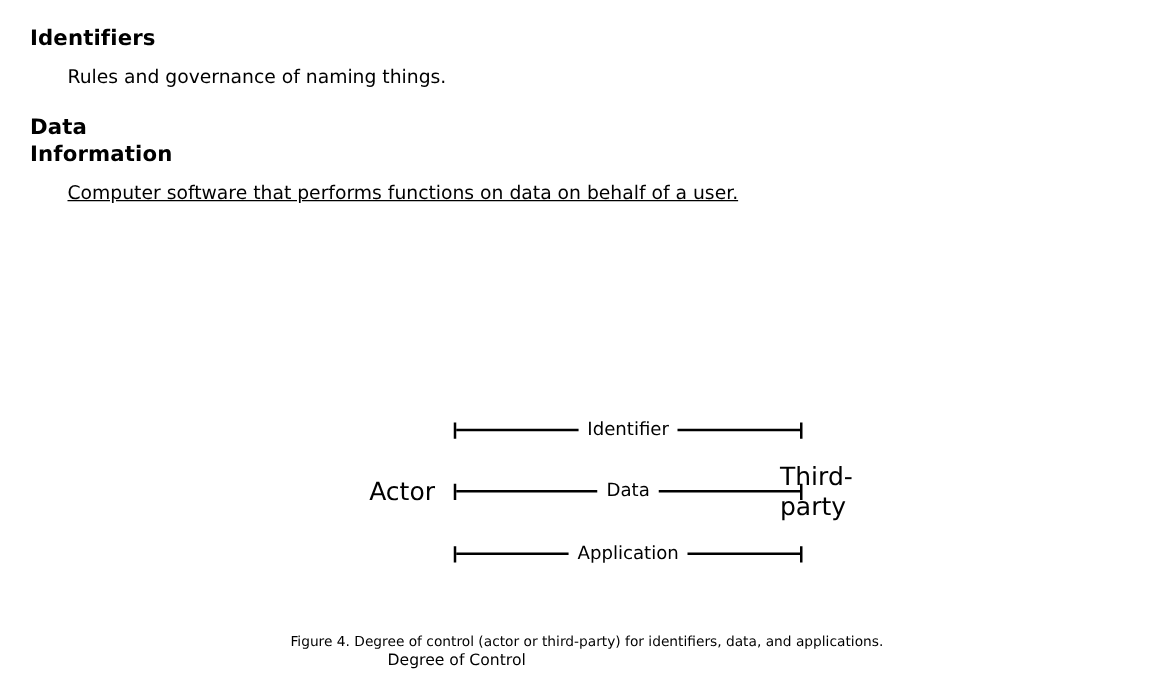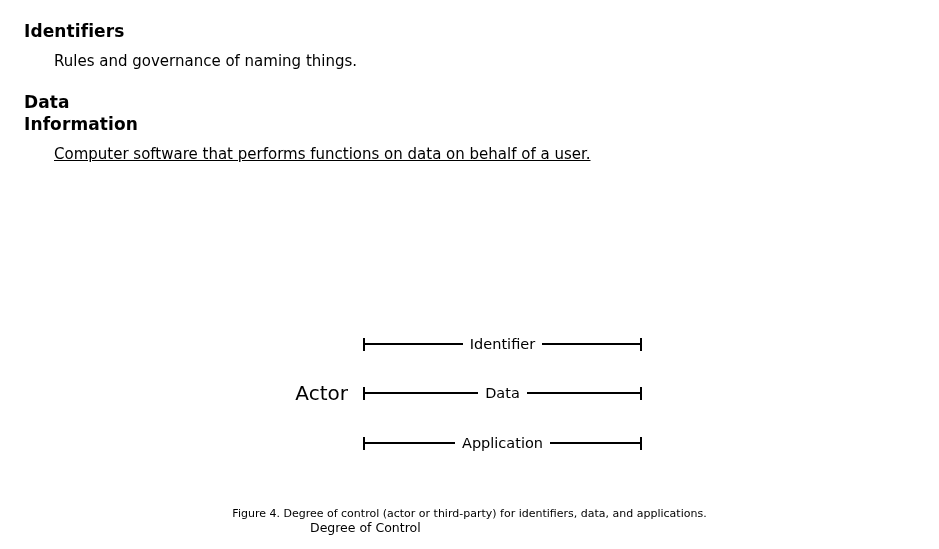--- a/index.html
+++ b/index.html
@@ -174,17 +174,21 @@
     </div>
 
     <div class="row row-application">
       <div class="cap"></div>
       <div class="seg"></div>
       <div class="row-label">Application</div>
       <div class="seg"></div>
       <div class="cap"></div>
     </div>
 
+    <div class="endpoint-third">
+      <span>Third-</span>
+      <span>party</span>
+    </div>
 
   </div>
 </div>
 
 <div class="caption">Figure 4. Degree of control (actor or third-party) for identifiers, data, and applications.</div>
 
 </body></html>

